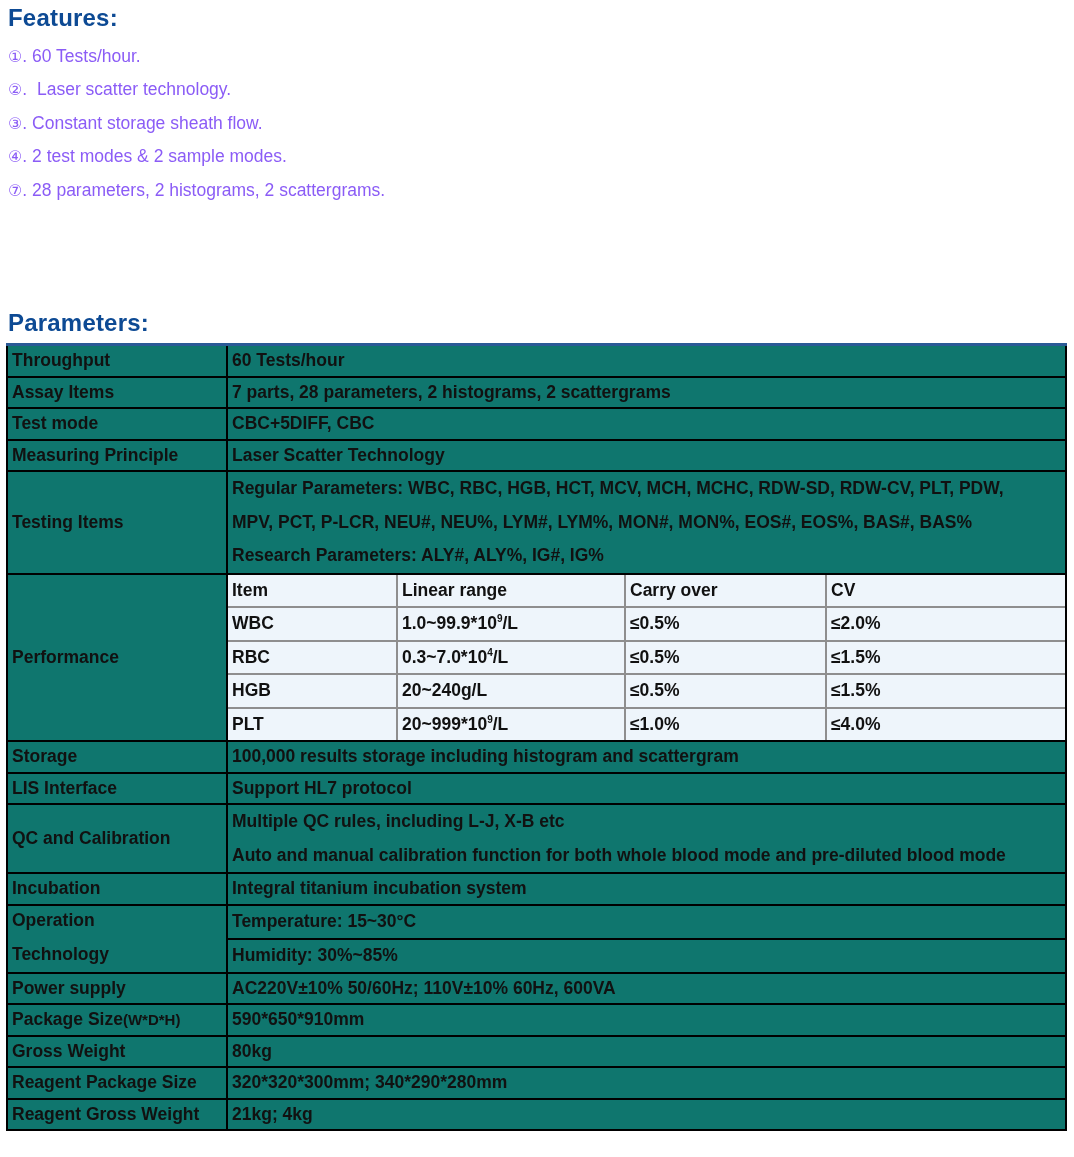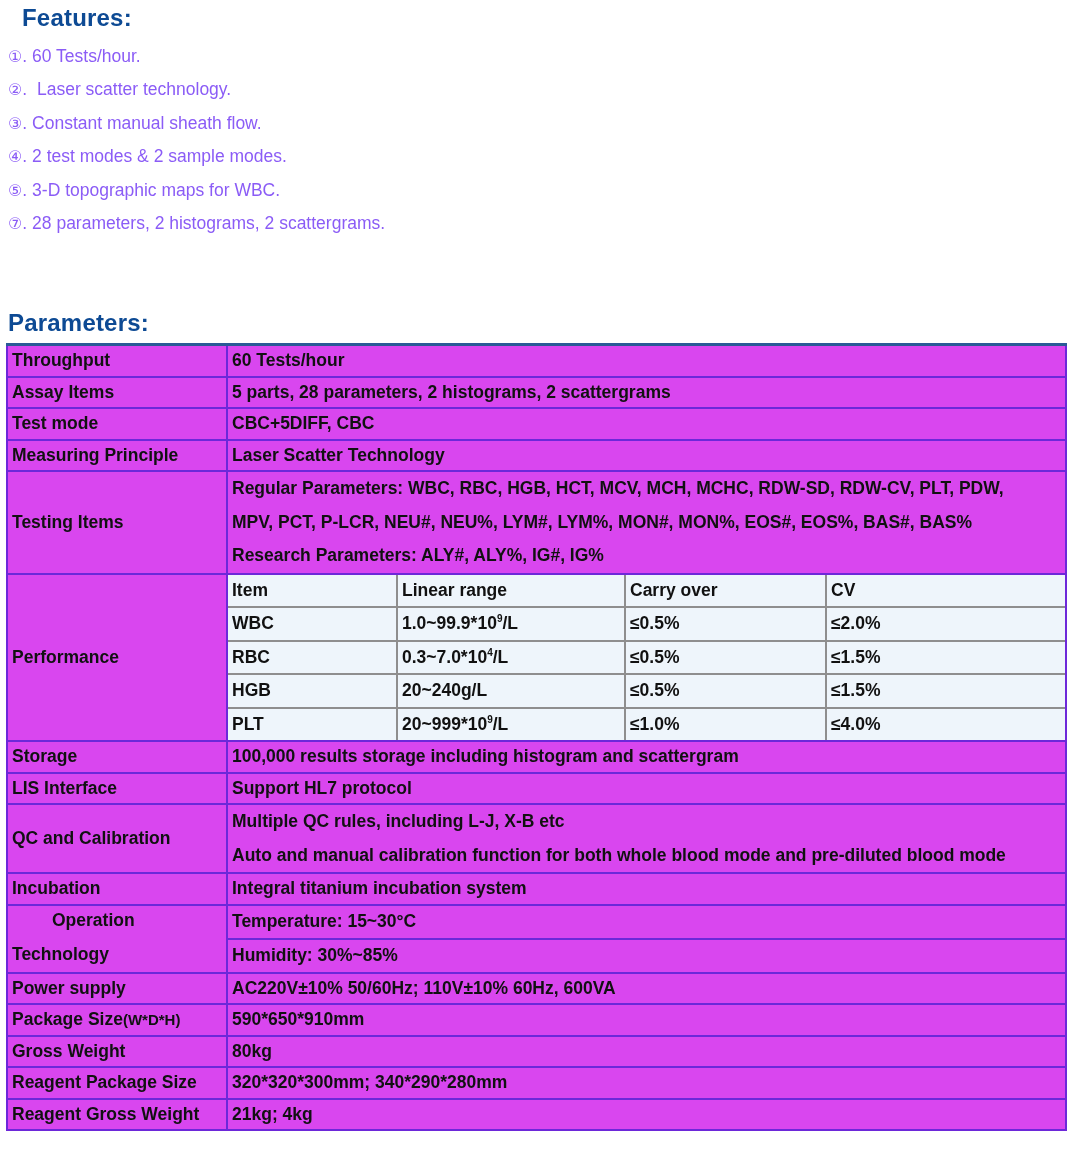--- a/index.html
+++ b/index.html
@@ -1,25 +1,25 @@
 <!DOCTYPE html>
 <html><head>
 <meta charset="utf-8">
 <style>
   html, body { margin: 0; padding: 0; background: #ffffff; }
   body { width: 1074px; height: 1157px; position: relative; overflow: hidden; font-family: "Liberation Sans", sans-serif; color: #111; }
   .heading { position: absolute; left: 8px; font-weight: bold; font-size: 24px; color: #0d4a94; letter-spacing: 0.2px; }
-  #features-heading { top: 4px; margin-left: 14px; }
+  #features-heading { top: 4px; }
   #params-heading { top: 309px; }
   .features { position: absolute; left: 8px; top: 42px; margin: 0; padding: 0; list-style: none; }
   .features li { height: 33.4px; line-height: 28px; font-size: 17.5px; color: #8b5cf6; white-space: pre; }
   .features .num { font-family: "DejaVu Sans", sans-serif; font-size: 16px; }
 
   .spec { position: absolute; left: 6px; top: 343px; width: 1061px; border-collapse: collapse; border-top: 3px solid #2a5a96; border-left: 2px solid #8a8a8a; border-right: 2px solid #8a8a8a; border-bottom: 2px solid #8a8a8a; font-weight: bold; font-size: 17.5px; table-layout: fixed; }
-  .spec td { border: 2px solid #6d28d9; background: #d946ef; padding: 0 4px; height: 29.5px; vertical-align: middle; white-space: nowrap; }
+  .spec td { border: 2px solid #000000; background: #0f766e; padding: 0 4px; height: 29.5px; vertical-align: middle; white-space: nowrap; }
   .spec td.label { width: 211px; }
   .spec .lines div { height: 33.5px; line-height: 33.5px; }
   .spec td.multi { padding-top: 0; padding-bottom: 0; }
   .spec td.nopad { padding: 0; }
   .perf { width: 100%; border-collapse: collapse; table-layout: fixed; }
   .perf td { border: 0; border-left: 2px solid #8e8e8e; border-bottom: 2px solid #8e8e8e; height: 31.5px; padding: 0 4px; background: #eef5fb; }
   .perf tr:last-child td { border-bottom: 0; }
   .perf td:first-child { border-left: 0; }
   .perf col.c1 { width: 169px; }
   .perf col.c2 { width: 228px; }
@@ -28,41 +28,40 @@
   .split td { height: 29.5px; }
   .small-lbl { font-size: 15px; }
 </style>
 </head>
 <body>
 
 <div id="features-heading" class="heading">Features:</div>
 <ul class="features">
   <li><span class="num">①</span><span>. 60 Tests/hour.</span></li>
   <li><span class="num">②</span><span>.  Laser scatter technology.</span></li>
-  <li><span class="num">③</span><span>. Constant manual sheath flow.</span></li>
+  <li><span class="num">③</span><span>. Constant storage sheath flow.</span></li>
   <li><span class="num">④</span><span>. 2 test modes &amp; 2 sample modes.</span></li>
-  <li><span class="num">⑤</span><span>. 3-D topographic maps for WBC.</span></li>
   <li><span class="num">⑦</span><span>. 28 parameters, 2 histograms, 2 scattergrams.</span></li>
 </ul>
 
 <div id="params-heading" class="heading">Parameters:</div>
 
 <table class="spec">
   <colgroup>
       <col style="width:220px">
       <col>
     </colgroup>
   <tbody>
       <tr>
     <td class="label">Throughput</td>
     <td>60 Tests/hour</td>
   </tr>
   <tr>
     <td class="label">Assay Items</td>
-    <td>5 parts, 28 parameters, 2 histograms, 2 scattergrams</td>
+    <td>7 parts, 28 parameters, 2 histograms, 2 scattergrams</td>
   </tr>
   <tr>
     <td class="label">Test mode</td>
     <td>CBC+5DIFF, CBC</td>
   </tr>
   <tr>
     <td class="label">Measuring Principle</td>
     <td>Laser Scatter Technology</td>
   </tr>
   <tr>
@@ -132,21 +131,21 @@
       <div>Multiple QC rules, including L-J, X-B etc</div>
       <div>Auto and manual calibration function for both whole blood mode and pre-diluted blood mode</div>
     </td>
   </tr>
   <tr>
     <td class="label">Incubation</td>
     <td>Integral titanium incubation system</td>
   </tr>
   <tr class="split">
     <td class="label" rowspan="2" style="font-weight:bold;">
-      <div style="height:33px;line-height:28px;margin-left:40px;">Operation</div>
+      <div style="height:33px;line-height:28px;">Operation</div>
       <div style="height:33px;line-height:30px;">Technology</div>
     </td>
     <td>Temperature: 15~30°C</td>
   </tr>
   <tr class="split">
     <td>Humidity: 30%~85%</td>
   </tr>
   <tr>
     <td class="label">Power supply</td>
     <td>AC220V±10% 50/60Hz; 110V±10% 60Hz, 600VA</td>

